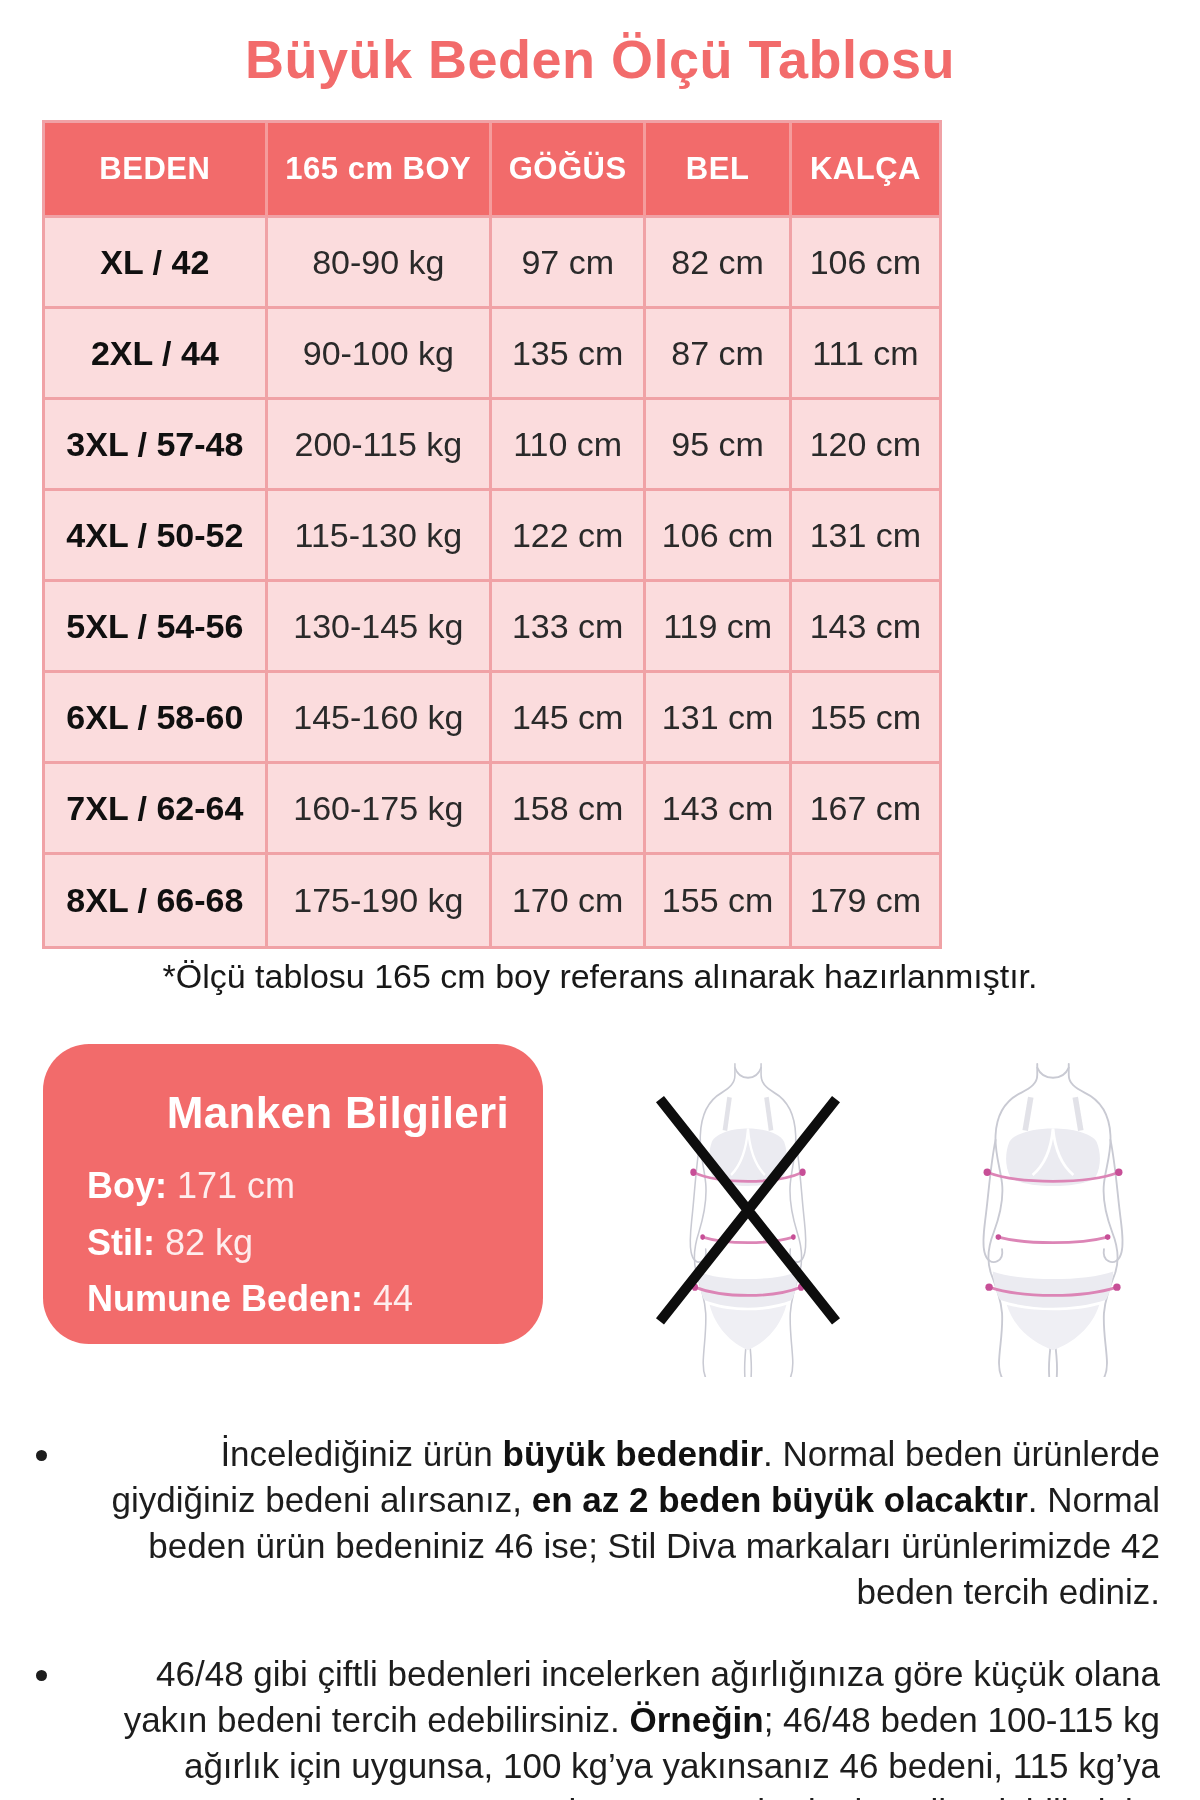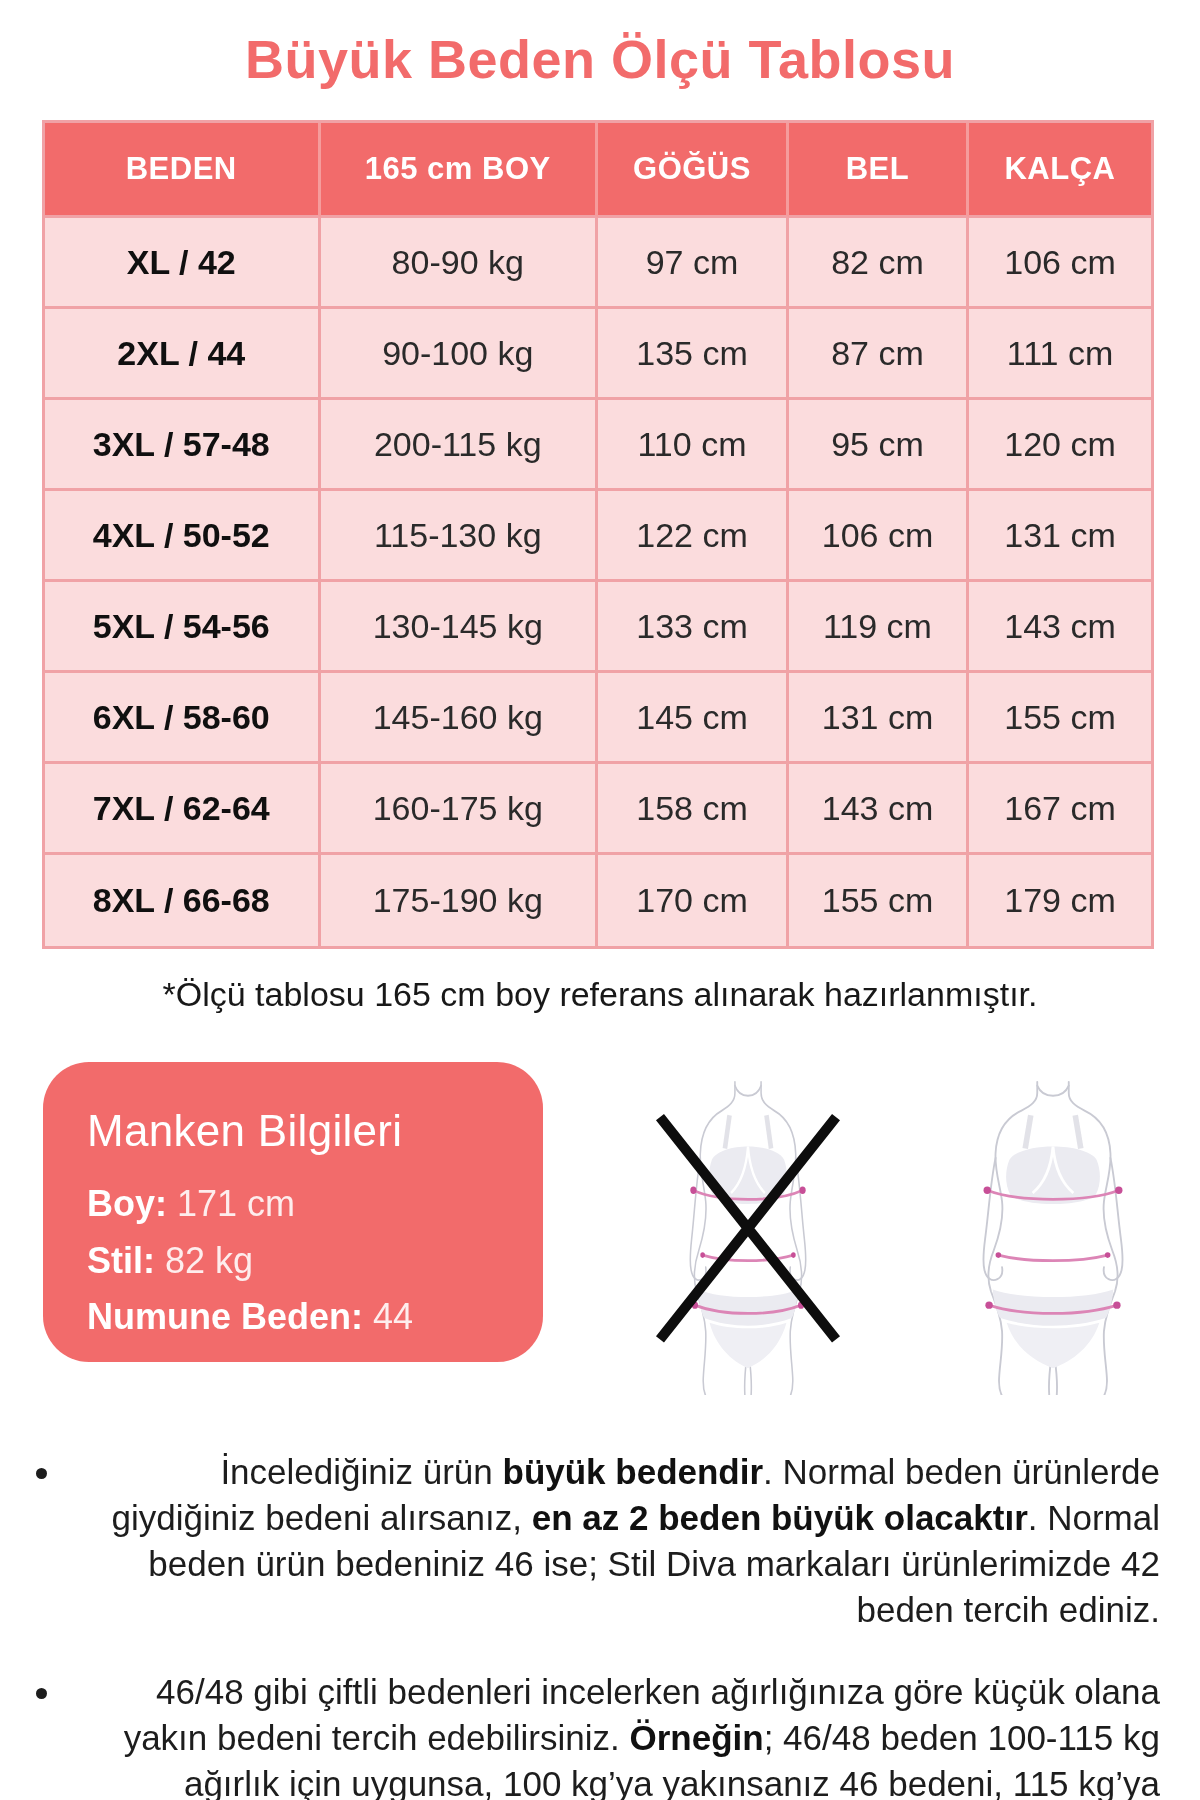--- a/index.html
+++ b/index.html
@@ -22,21 +22,21 @@
     margin-top:28px;
     text-align:center;
     font-size:54px;
     font-weight:800;
     color:var(--coral);
     letter-spacing:.5px;
   }
 
   
   .size-table{
-    width:1112px;
+    width:900px;
     margin:30px 8px 0 42px;
     display:grid;
     grid-template-columns:277fr 279fr 192fr 181fr 183fr;
     grid-template-rows:95px repeat(8,91px);
     border:3px solid var(--line);
     background:var(--cell);
   }
   .size-table > div{
     display:flex;align-items:center;justify-content:center;
     background:var(--cell);
@@ -56,21 +56,21 @@
     letter-spacing:.5px;
     border-right-color:#F59C9C;
   }
   .size-table > .size-col{
     font-weight:700;
     color:#101010;
   }
 
   
   .note{
-    margin-top:26px;
+    margin-top:8px;
     text-align:center;
     font-size:34px;
     color:#181818;
   }
 
   
   .info-row{
     display:flex;
     align-items:flex-start;
     margin:48px 20px 0 43px;
@@ -79,23 +79,24 @@
     width:500px;
     height:300px;
     background:var(--coral);
     border-radius:46px;
     padding:38px 34px 0 42px;
     color:#fff;
     flex:none;
   }
   .model-box h2{
     font-size:44px;
-    font-weight:400;
+    font-weight:700;
     margin:6px 0 24px 2px;
     letter-spacing:.3px;
+    text-align:right;
   }
   .model-line{
     font-size:36px;
     margin:8px 0 0 2px;
     line-height:1.35;
   }
   .model-line .lbl{font-weight:700;color:#fff;}
   .model-line .val{color:rgba(255,255,255,.88);font-weight:400;margin-left:10px;}
 
   .figures{

